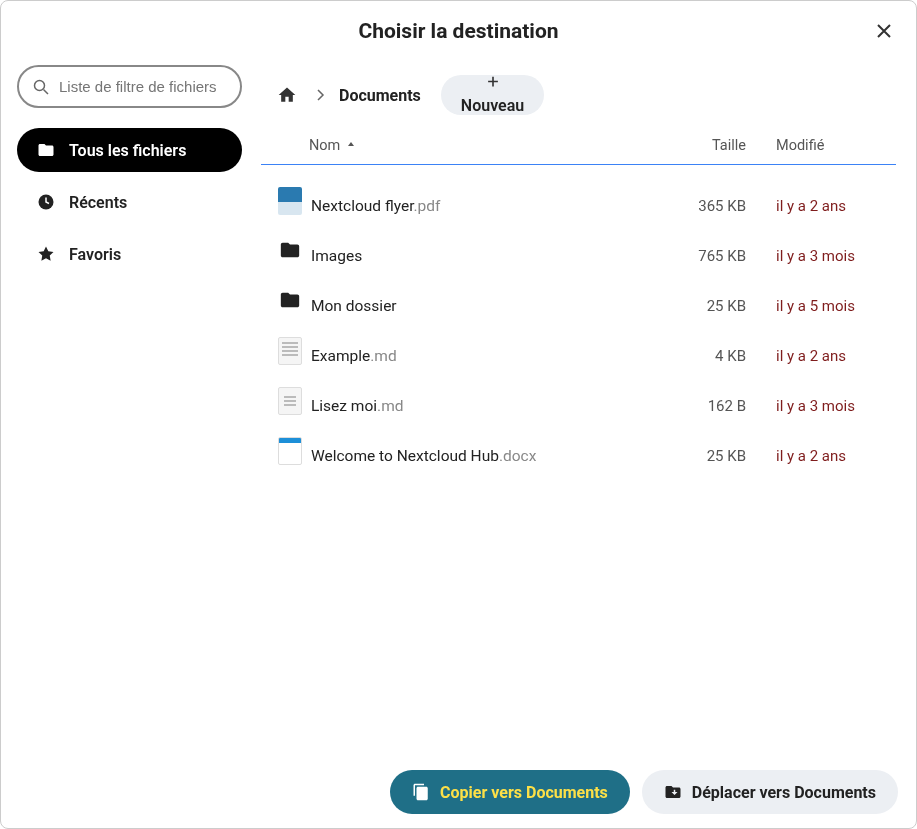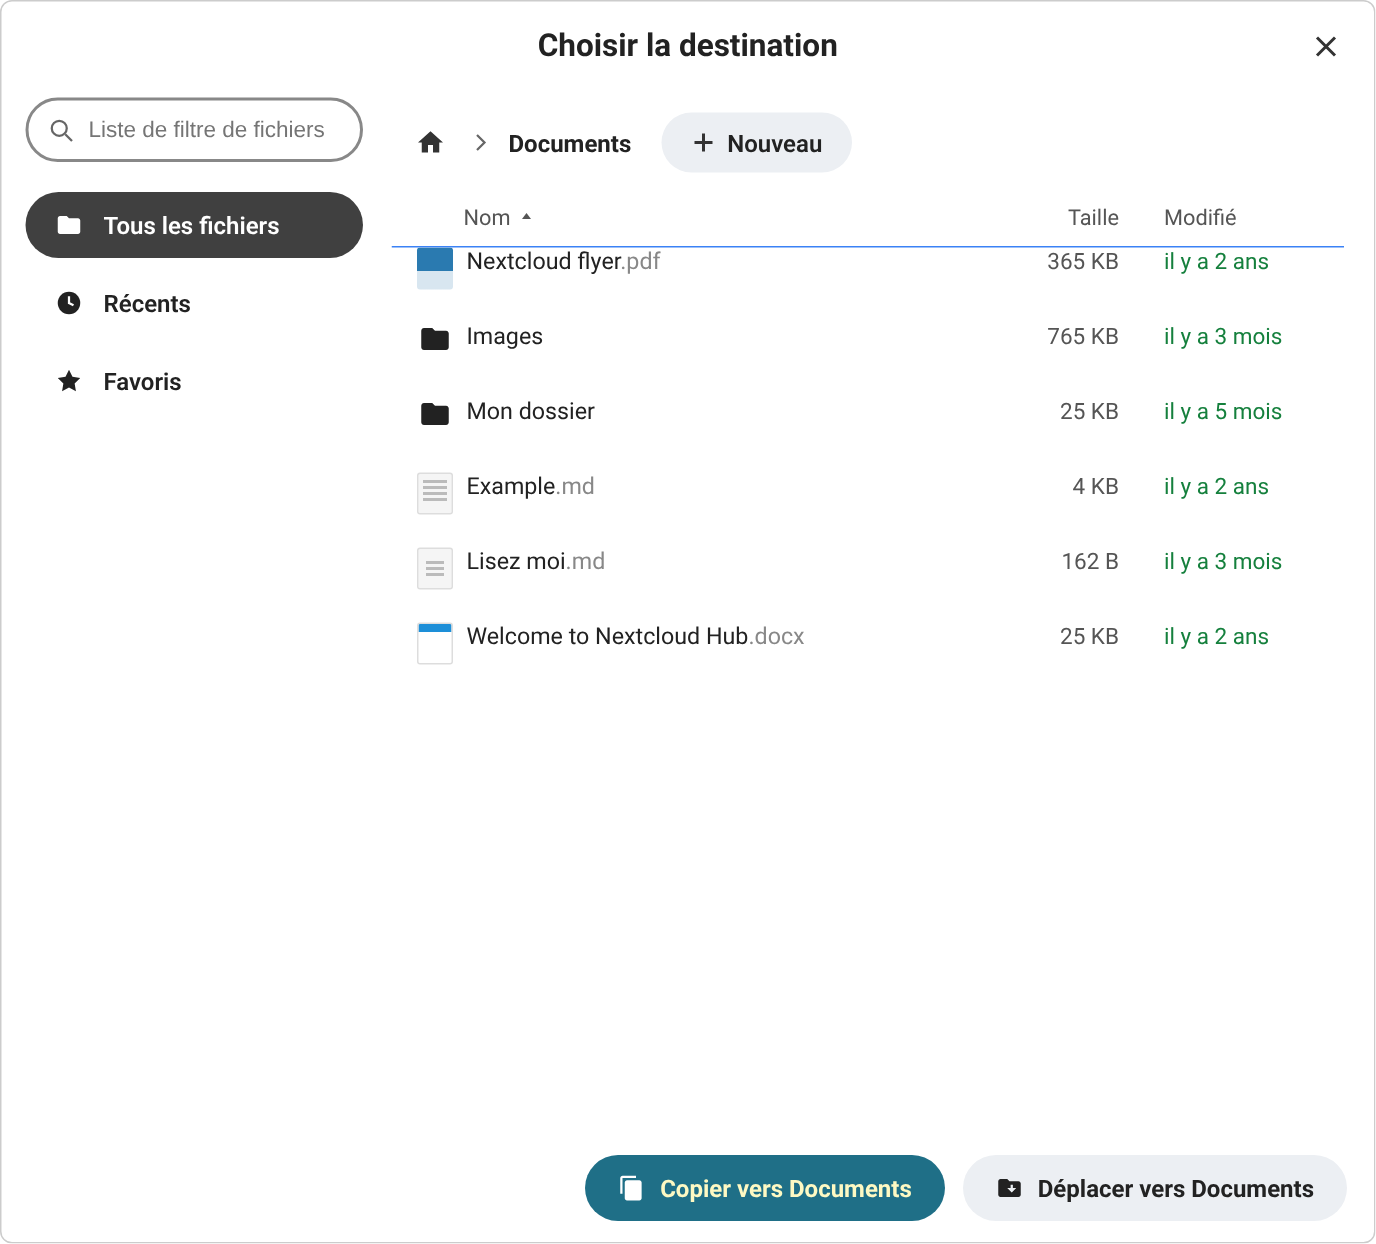--- a/index.html
+++ b/index.html
@@ -78,21 +78,21 @@
       height: 44px;
       padding: 0 20px;
       border-radius: 24px;
       cursor: pointer;
       font-size: 16px;
       font-weight: 600;
       margin-bottom: 8px;
       width: 225px;
     }
     .nav-item.active {
-      background: #404040;
+      background: #000000;
       color: #fff;
     }
     .nav-item.active svg { fill: #fff; }
     .nav-item svg { width: 18px; height: 18px; fill: #222; }
     .main {
       flex: 1;
       padding: 12px 20px 0 0;
       display: flex;
       flex-direction: column;
       overflow: hidden;
@@ -119,38 +119,39 @@
       align-items: center;
       gap: 8px;
       background: #eceff3;
       border-radius: 24px;
       height: 40px;
       padding: 0 20px;
       cursor: pointer;
       font-weight: 600;
       font-size: 16px;
       margin-left: 8px;
+      flex-direction: column;
     }
     .new-btn svg { width: 16px; height: 16px; stroke: #333; stroke-width: 2; fill: none; }
     .table-head {
       display: flex;
       align-items: center;
       padding: 6px 10px 10px 48px;
       border-bottom: 1px solid #3b82f6;
       color: #555;
       font-size: 14.5px;
     }
     .col-name { flex: 1; display: flex; align-items: center; gap: 6px; }
     .col-size { width: 90px; text-align: right; }
     .col-mod { width: 140px; text-align: left; padding-left: 30px;}
     .sort-arrow svg { width: 10px; height: 10px; fill: #555; }
     .file-list { flex: 1; overflow-y: auto; }
     .file-row {
       display: flex;
-      align-items: flex-start;
+      align-items: flex-end;
       height: 50px;
       padding: 0 10px;
       cursor: pointer;
     }
     .file-icon {
       width: 38px;
       display: flex;
       align-items: center;
       justify-content: center;
     }
@@ -161,39 +162,39 @@
     }
     .thumb-pdf { background: linear-gradient(180deg,#2a7ab0 0%,#2a7ab0 55%,#d8e6f0 55%,#d8e6f0 100%); }
     .thumb-folder svg { width: 22px; height: 22px; fill: #222; }
     .thumb-doc { background: linear-gradient(180deg,#f5f5f5 0%,#f5f5f5 100%); border:1px solid #ddd; position:relative;}
     .thumb-doc::before{content:""; position:absolute; left:3px; right:3px; top:4px; height:2px; background:#bbb; box-shadow:0 4px 0 #bbb,0 8px 0 #bbb,0 12px 0 #bbb;}
     .thumb-doc-narrow::before{left:5px; right:5px; top:8px; box-shadow:0 4px 0 #bbb,0 8px 0 #bbb;}
     .thumb-docx { background: linear-gradient(180deg,#1d8fd8 0%,#1d8fd8 20%,#fff 20%,#fff 100%); border:1px solid #ddd;}
     .file-name { flex: 1; font-size: 15.5px; padding-left: 2px;}
     .file-name .ext { color: #888; }
     .file-size { width: 90px; text-align: right; color: #555; font-size: 15px;}
-    .file-mod { width: 140px; text-align: left; padding-left: 30px; color: #15803d; font-size: 15px;}
+    .file-mod { width: 140px; text-align: left; padding-left: 30px; color: #7f1d1d; font-size: 15px;}
     .footer {
       display: flex;
       justify-content: flex-end;
       gap: 12px;
       padding: 14px 18px;
     }
     .btn {
       display: flex;
       align-items: center;
       gap: 10px;
       height: 44px;
       padding: 0 22px;
       border-radius: 24px;
       font-size: 16px;
       font-weight: 700;
       cursor: pointer;
     }
-    .btn-primary { background: #1f6f87; color: #fef9c3; }
+    .btn-primary { background: #1f6f87; color: #fde047; }
     .btn-primary svg { fill: #fff; width: 18px; height: 18px;}
     .btn-secondary { background: #eceff3; color: #222; }
     .btn-secondary svg { fill: #222; width: 18px; height: 18px;}
   </style>
 </head>
 <body>
 
 <div class="dialog">
   <div class="header">
     <h1>Choisir la destination</h1>

